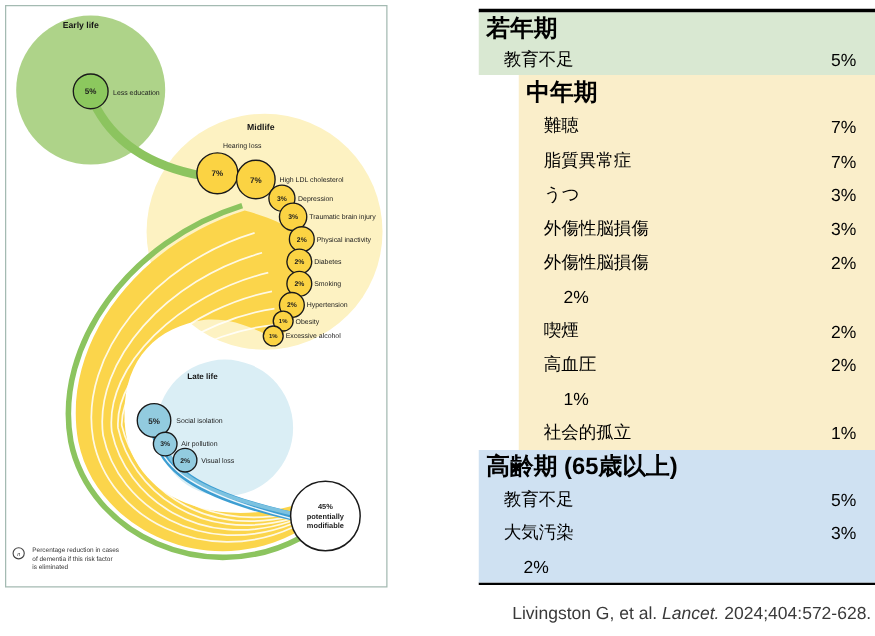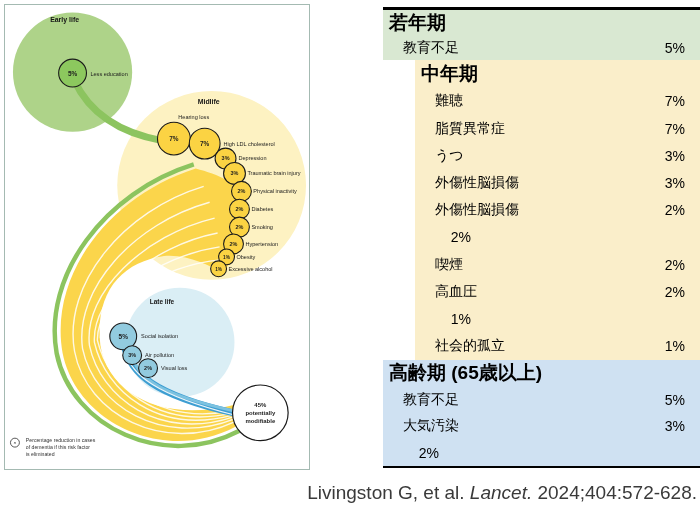--- a/index.html
+++ b/index.html
@@ -39,21 +39,21 @@
     flex:1.02 1 0; display:flex; align-items:center;
     font-weight:bold; font-size:19px; padding-left:6px;
   }
   .tbl-row { flex:1 1 0; display:flex; align-items:center; font-size:14px; }
   .tbl-row .lbl { flex:1 1 auto; padding-left:20px; }
   .tbl-row .val { width:56px; text-align:right; margin-right:44px; }
 
   
   .citation {
     position:absolute; right:3px; top:482px;
-    font-size:19px; color:#3a3a3a; white-space:nowrap;
+    font-size:14px; color:#3a3a3a; white-space:nowrap;
   }
   .citation em { font-style:italic; }
 </style>
 </head>
 <body>
 
 <div class="fig-panel">
   <svg viewBox="0 0 306 466" width="304" height="464">
 
     <circle cx="68" cy="67" r="60" fill="#aed389"></circle>

